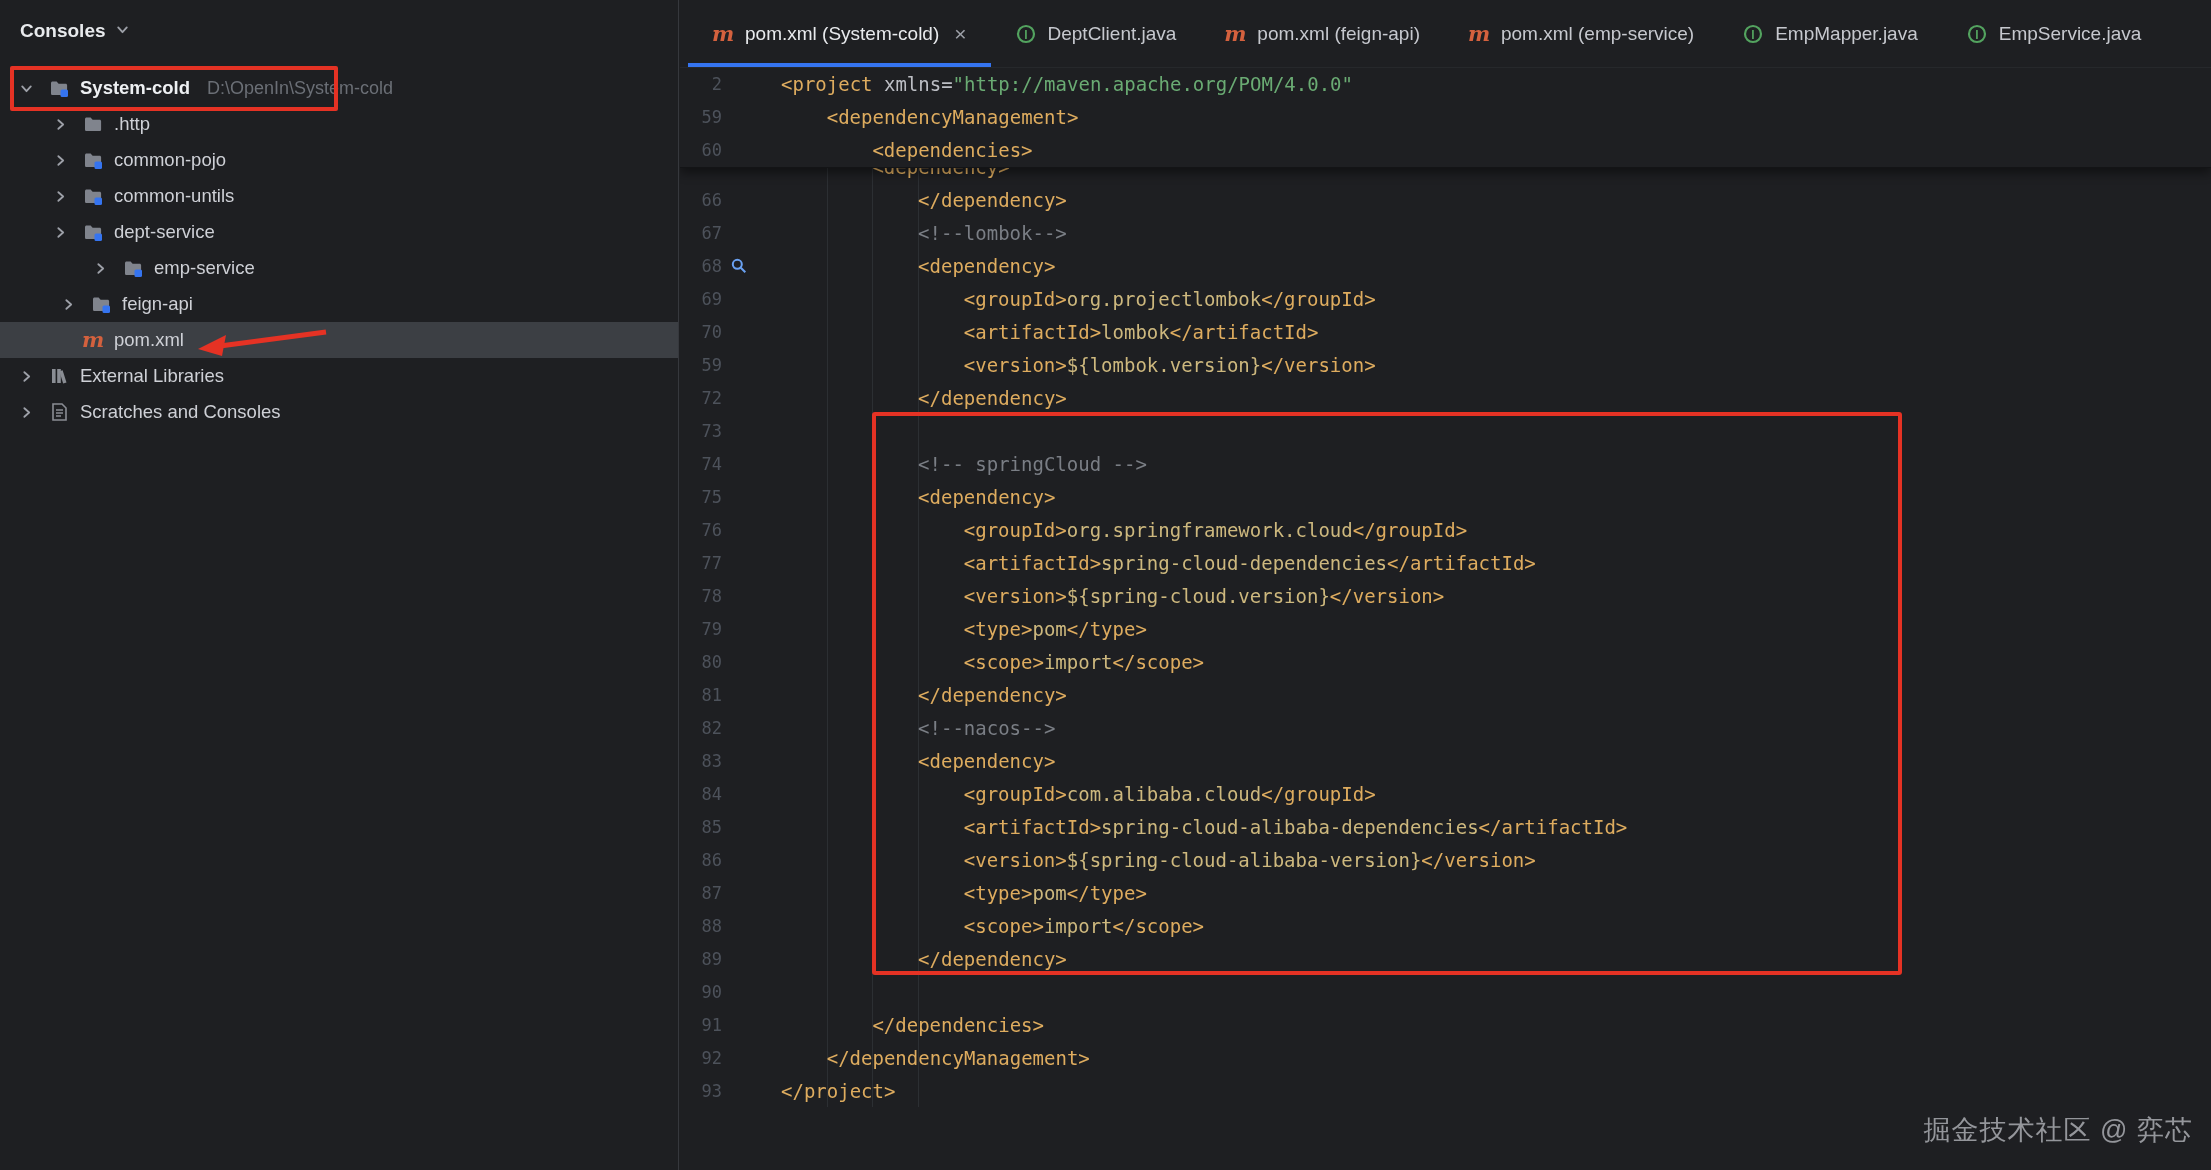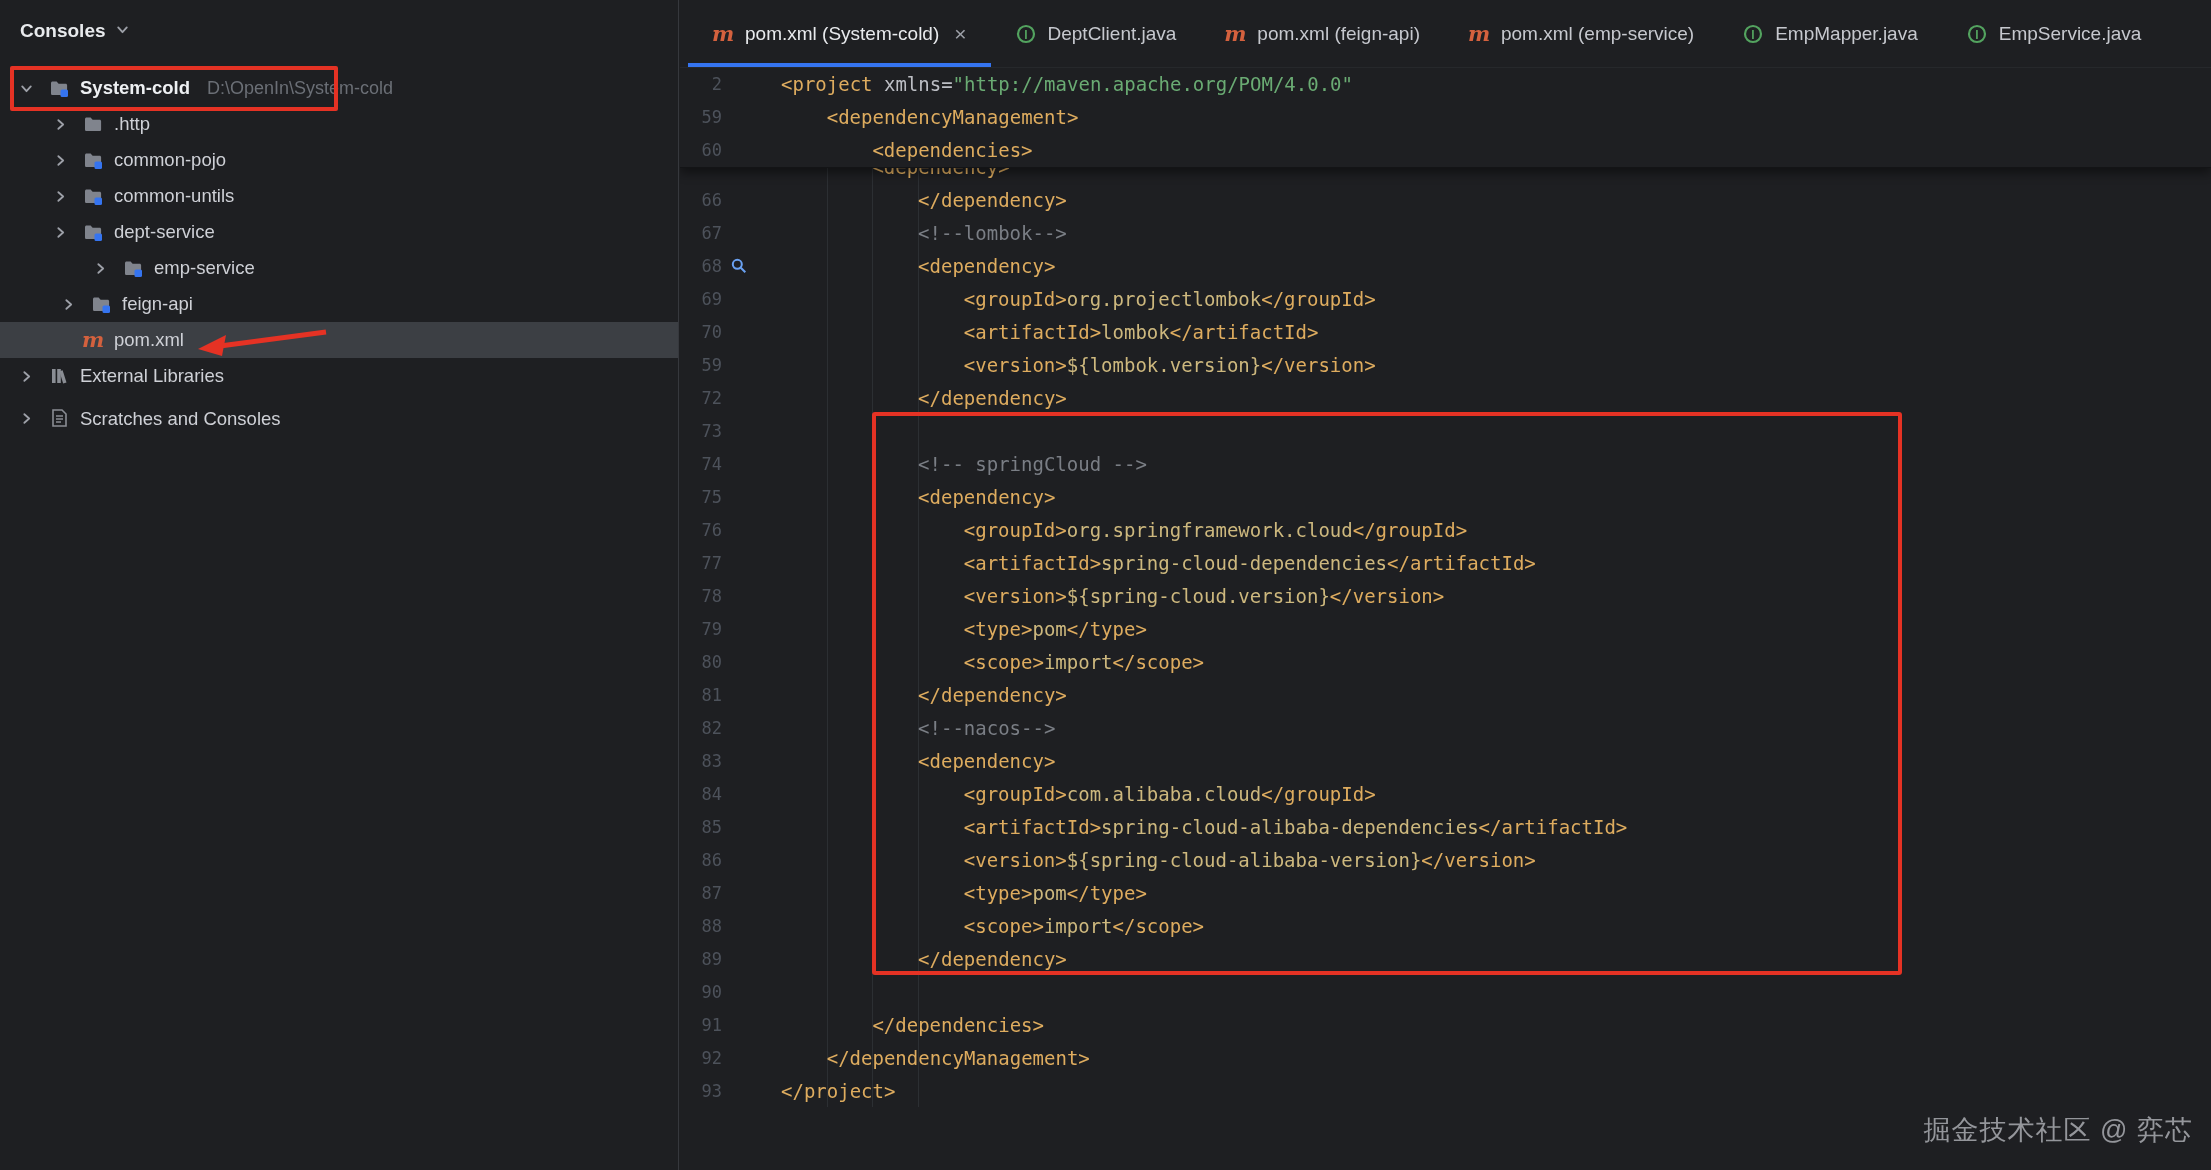--- a/index.html
+++ b/index.html
@@ -200,21 +200,21 @@
           </span>
           <span class="ticon">
             <svg width="22" height="22" viewBox="0 0 22 22">
               <rect x="4" y="4" width="3.6" height="14" fill="#8a8d94"></rect>
               <rect x="9.2" y="4" width="3.6" height="14" fill="#8a8d94"></rect>
               <path d="M14.6 5.2 l3.9 12.4 -3.3 1 -3.9-12.4z" fill="#8a8d94"></path>
             </svg>
           </span>
           <span class="tree-label">External Libraries</span>
         </div>
-        <div class="tree-row" style="padding-left: 14px; align-items: flex-end;">
+        <div class="tree-row" style="padding-left: 14px;">
           <span class="chev">
             <svg width="15" height="15" viewBox="0 0 14 14">
               <path d="M5 3l4.5 4L5 11" stroke="#9da0a8" stroke-width="1.7" fill="none" stroke-linecap="round" stroke-linejoin="round"></path>
             </svg>
           </span>
           <span class="ticon">
             <svg width="22" height="22" viewBox="0 0 22 22">
               <path d="M5 3h9l4 4v12H5z" fill="none" stroke="#8a8d94" stroke-width="1.6"></path>
               <path d="M8 9h7M8 12h7M8 15h5" stroke="#8a8d94" stroke-width="1.4"></path>
             </svg>

